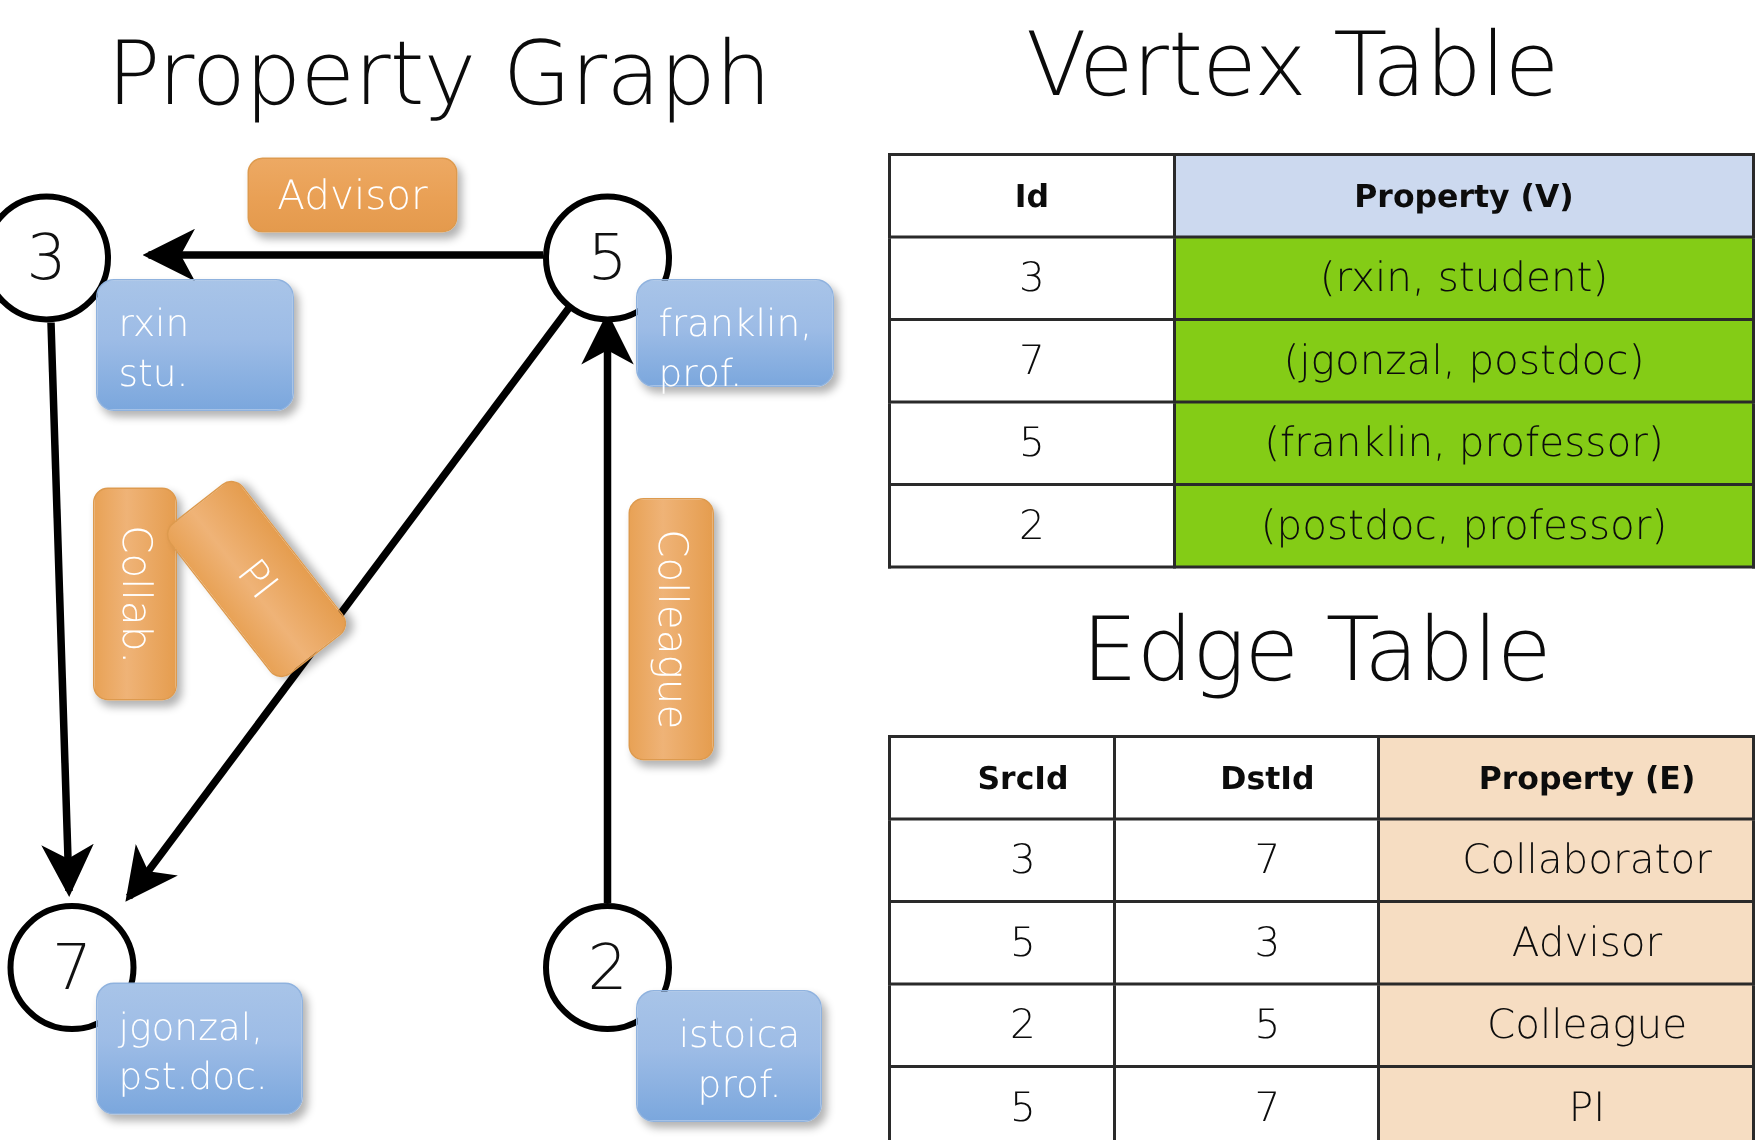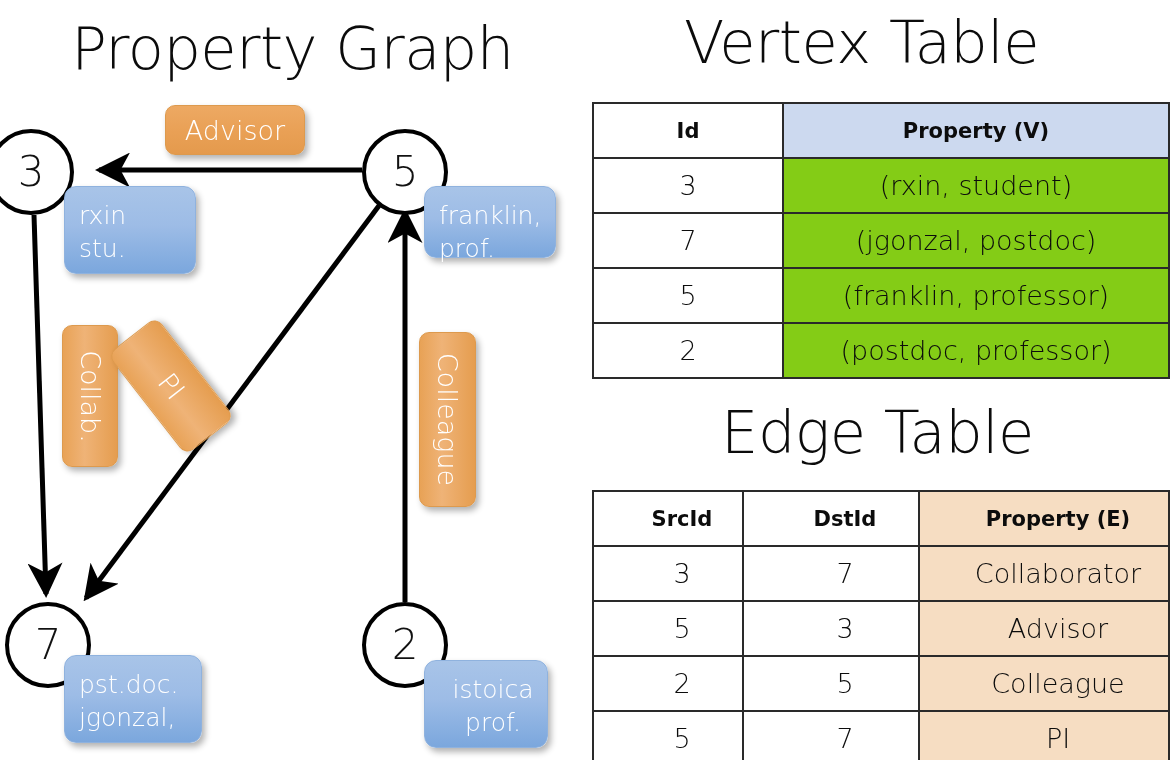--- a/index.html
+++ b/index.html
@@ -216,22 +216,22 @@
 
   <div class="prop-box" id="prop-3">
     <div>rxin</div>
     <div>stu.</div>
   </div>
   <div class="prop-box" id="prop-5">
     <div>franklin,</div>
     <div>prof.</div>
   </div>
   <div class="prop-box" id="prop-7">
+    <div>jgonzal,</div>
     <div>pst.doc.</div>
-    <div>jgonzal,</div>
   </div>
   <div class="prop-box" id="prop-2">
     <div>istoica</div>
     <div>prof.</div>
   </div>
 
   <div class="edge-chip" id="chip-advisor">
     <span class="chip-text">Advisor</span>
   </div>
   <div class="edge-chip" id="chip-collab">

